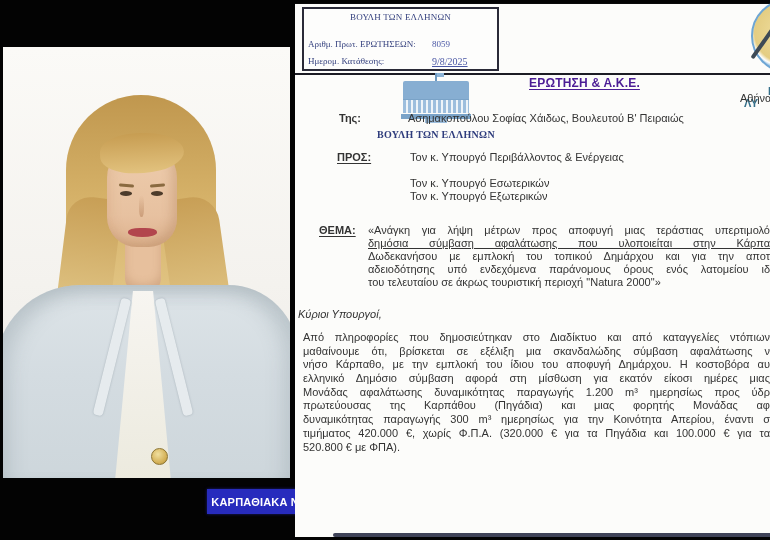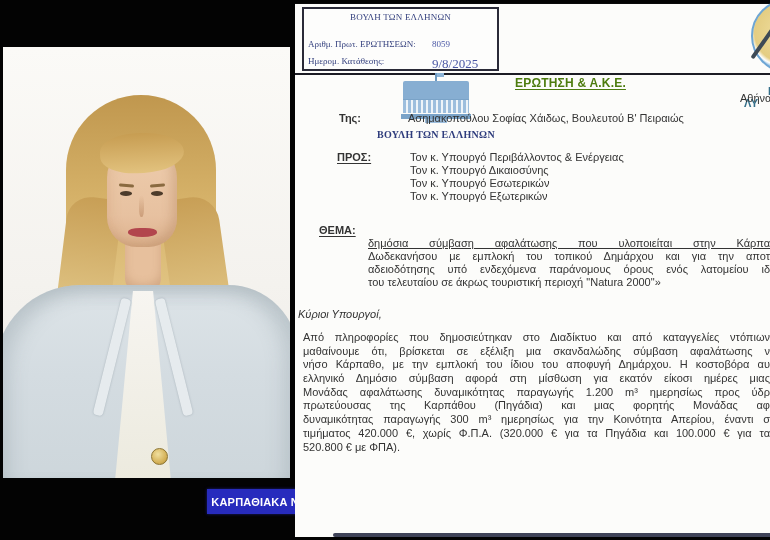--- a/index.html
+++ b/index.html
@@ -109,21 +109,21 @@
   .hbox {
     position:absolute; left:7px; top:4px; width:197px; height:64px;
     border:2px solid #2a2a38; background:#fdfdfc;
     font-family:"Liberation Serif", serif; color:#36427f;
   }
   .hbox .c1 { position:absolute; left:0; top:3px; width:100%; text-align:center; font-size:9px; letter-spacing:.2px; }
   .hbox .c2 { position:absolute; left:0; top:14px; width:100%; text-align:center; font-size:8.5px; letter-spacing:.1px; }
   .hbox .lab1 { position:absolute; left:4px; top:30px; font-size:9px; }
   .hbox .val1 { position:absolute; left:128px; top:30px; font-size:9px; color:#4a57a5; }
   .hbox .lab2 { position:absolute; left:4px; top:47px; font-size:9px; }
-  .hbox .val2 { position:absolute; left:128px; top:47px; font-size:13px; color:#4a57a5; }
+  .hbox .val2 { position:absolute; left:128px; top:47px; font-size:10px; color:#4a57a5;text-decoration:underline; }
 
   .parl-logo { position:absolute; left:108px; top:74px; width:66px; height:50px; }
   .parl-flagpole { position:absolute; left:32px; top:-4px; width:2px; height:8px; background:#6d99c0; }
   .parl-flag { position:absolute; left:34px; top:-4px; width:7px; height:4px; background:#8cb3d6; }
   .parl-top { position:absolute; left:0; top:4px; width:66px; height:18px; background:#87aed2; border-radius:2px 2px 0 0; }
   .parl-cols {
     position:absolute; left:0; top:22px; width:66px; height:14px;
     background:repeating-linear-gradient(90deg,#9dbedd 0 3px,#eef4f9 3px 5px);
     border-top:1px solid #7aa3c8;
   }
@@ -141,21 +141,21 @@
     border:2px solid #6ea6d4;
   }
   .party-slash {
     position:absolute; left:12px; top:10px; width:4px; height:52px; background:#3e4a55;
     transform:rotate(35deg); border-radius:2px;
   }
   .party-l1 { position:absolute; left:441px; top:82px; font-weight:bold; font-size:11px; color:#35708a; letter-spacing:.5px; white-space:nowrap;margin-left:32px; }
   .party-l2 { position:absolute; left:449px; top:94px; font-weight:bold; font-size:11px; color:#35708a; letter-spacing:.5px; white-space:nowrap; }
 
   .doc-title {
-    position:absolute; left:220px; top:73px; font-size:12px; font-weight:bold; color:#4d7c0f;
+    position:absolute; left:234px; top:73px; font-size:12px; font-weight:bold; color:#4c1d95;
     text-decoration:underline; text-underline-offset:2px; letter-spacing:.2px; white-space:nowrap;
   }
   .place { position:absolute; left:445px; top:89px; font-size:11px; white-space:nowrap; }
 
   .line { position:absolute; font-size:11px; height:13px; white-space:nowrap; color:#333; }
   .b { font-weight:bold; }
   .u { text-decoration:underline; text-underline-offset:2px; }
   .jline {
     position:absolute; font-size:11px; height:13px; color:#333;
     text-align:justify; text-align-last:justify; white-space:nowrap; overflow:visible;
@@ -221,25 +221,25 @@
     <div class="party-l2">ΛΥ</div>
 
     <div class="doc-title">ΕΡΩΤΗΣΗ &amp; Α.Κ.Ε.</div>
     <div class="place">Αθήνα,</div>
 
     <div class="line b" style="left:44px; top:109px;">Της:</div>
     <div class="line" style="left:113px; top:109px;">Ασημακοπούλου Σοφίας Χάιδως, Βουλευτού Β' Πειραιώς</div>
 
     <div class="line b u" style="left:42px; top:148px;">ΠΡΟΣ:</div>
     <div class="line" style="left:115px; top:148px;">Τον κ. Υπουργό Περιβάλλοντος &amp; Ενέργειας</div>
-    <div class="line" style="left:115px; top:161px;">Τον κ. Υπουργό Δικαιοσύνης</div>
     <div class="line" style="left:115px; top:174px;">Τον κ. Υπουργό Εσωτερικών</div>
     <div class="line" style="left:115px; top:187px;">Τον κ. Υπουργό Εξωτερικών</div>
 
     <div class="line b u" style="left:24px; top:221px;">ΘΕΜΑ:</div>
+    <div class="jline" style="left:73px; top:221px; width:402px;">«Ανάγκη για λήψη μέτρων προς αποφυγή μιας τεράστιας υπερτιμολό</div>
     <div class="jline" style="left:73px; top:234px; width:402px;text-decoration:underline;">δημόσια σύμβαση αφαλάτωσης που υλοποιείται στην Κάρπα</div>
     <div class="jline" style="left:73px; top:247px; width:402px;">Δωδεκανήσου με εμπλοκή του τοπικού Δημάρχου και για την αποτ</div>
     <div class="jline" style="left:73px; top:260px; width:402px;">αδειοδότησης υπό ενδεχόμενα παράνομους όρους ενός λατομείου ιδ</div>
     <div class="line" style="left:73px; top:273px;">του τελευταίου σε άκρως τουριστική περιοχή "Natura 2000"»</div>
 
     <div class="line" style="left:3px; top:305px;font-style:italic;">Κύριοι Υπουργοί,</div>
 
     <div class="jline" style="left:8px; top:328px; width:467px;">Από πληροφορίες που δημοσιεύτηκαν στο Διαδίκτυο και από καταγγελίες ντόπιων</div>
     <div class="jline" style="left:8px; top:342px; width:467px;">μαθαίνουμε ότι, βρίσκεται σε εξέλιξη μια σκανδαλώδης σύμβαση αφαλάτωσης ν</div>
     <div class="jline" style="left:8px; top:355px; width:467px;">νήσο Κάρπαθο, με την εμπλοκή του ίδιου του αποφυγή Δημάρχου. Η κοστοβόρα αυ</div>

